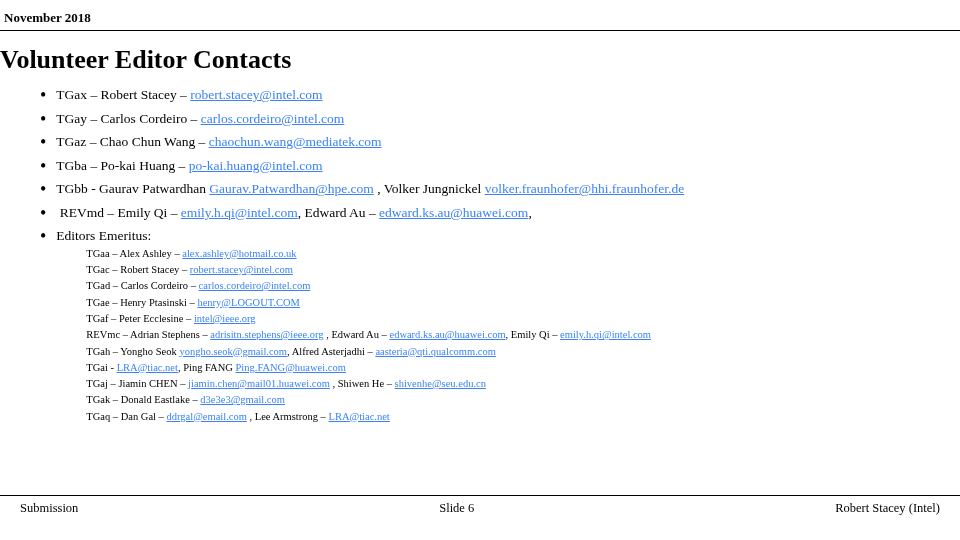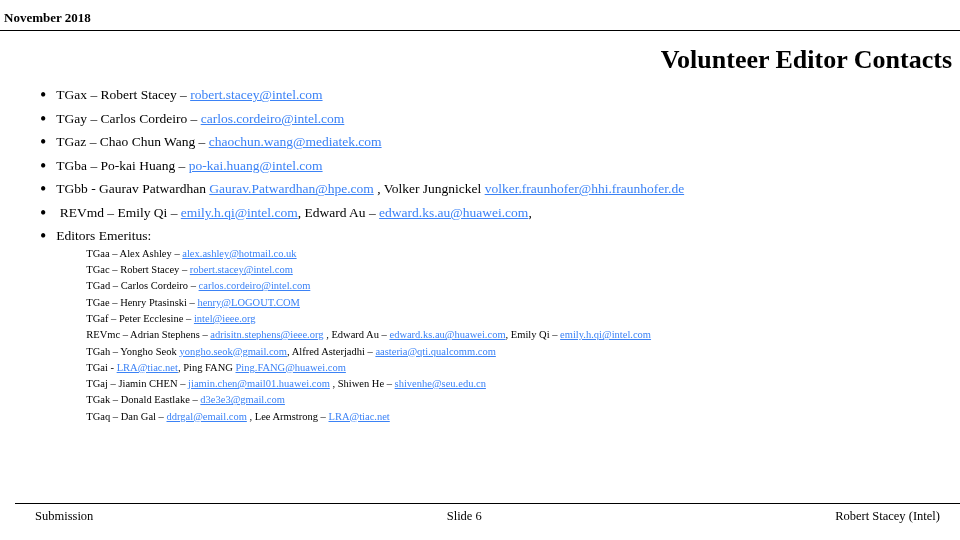--- a/index.html
+++ b/index.html
@@ -15,24 +15,24 @@
     }
     .header {
       display: flex;
       justify-content: space-between;
       padding: 10px 20px 4px 4px;
       font-size: 13px;
       font-weight: bold;
       border-bottom: 1px solid #000;
     }
     .title {
-      text-align: right;
+      text-align: left;
       font-size: 26px;
       font-weight: bold;
-      margin: 14px 8px 10px 0;
+      margin: 14px 0 10px 0;
     }
     .content {
       padding: 0 40px;
     }
     .bullet-list {
       list-style: none;
       margin-bottom: 6px;
     }
     .bullet-list li {
       display: flex;
@@ -59,25 +59,25 @@
       font-size: 10.5px;
       line-height: 1.55;
       color: #000;
     }
     .emeritus-block .eg-line {
       display: block;
     }
     .footer {
       position: absolute;
       bottom: 8px;
-      left: 15px;
+      left: 0;
       right: 0;
       display: flex;
       justify-content: space-between;
-      padding: 8px 20px;
+      padding: 16px 20px;
       font-size: 12.5px;
       border-top: 1px solid #000;
       padding-top: 5px;
       margin-top: 20px;
     }
   </style>
 </head>
 <body>
 
 <div class="header">

